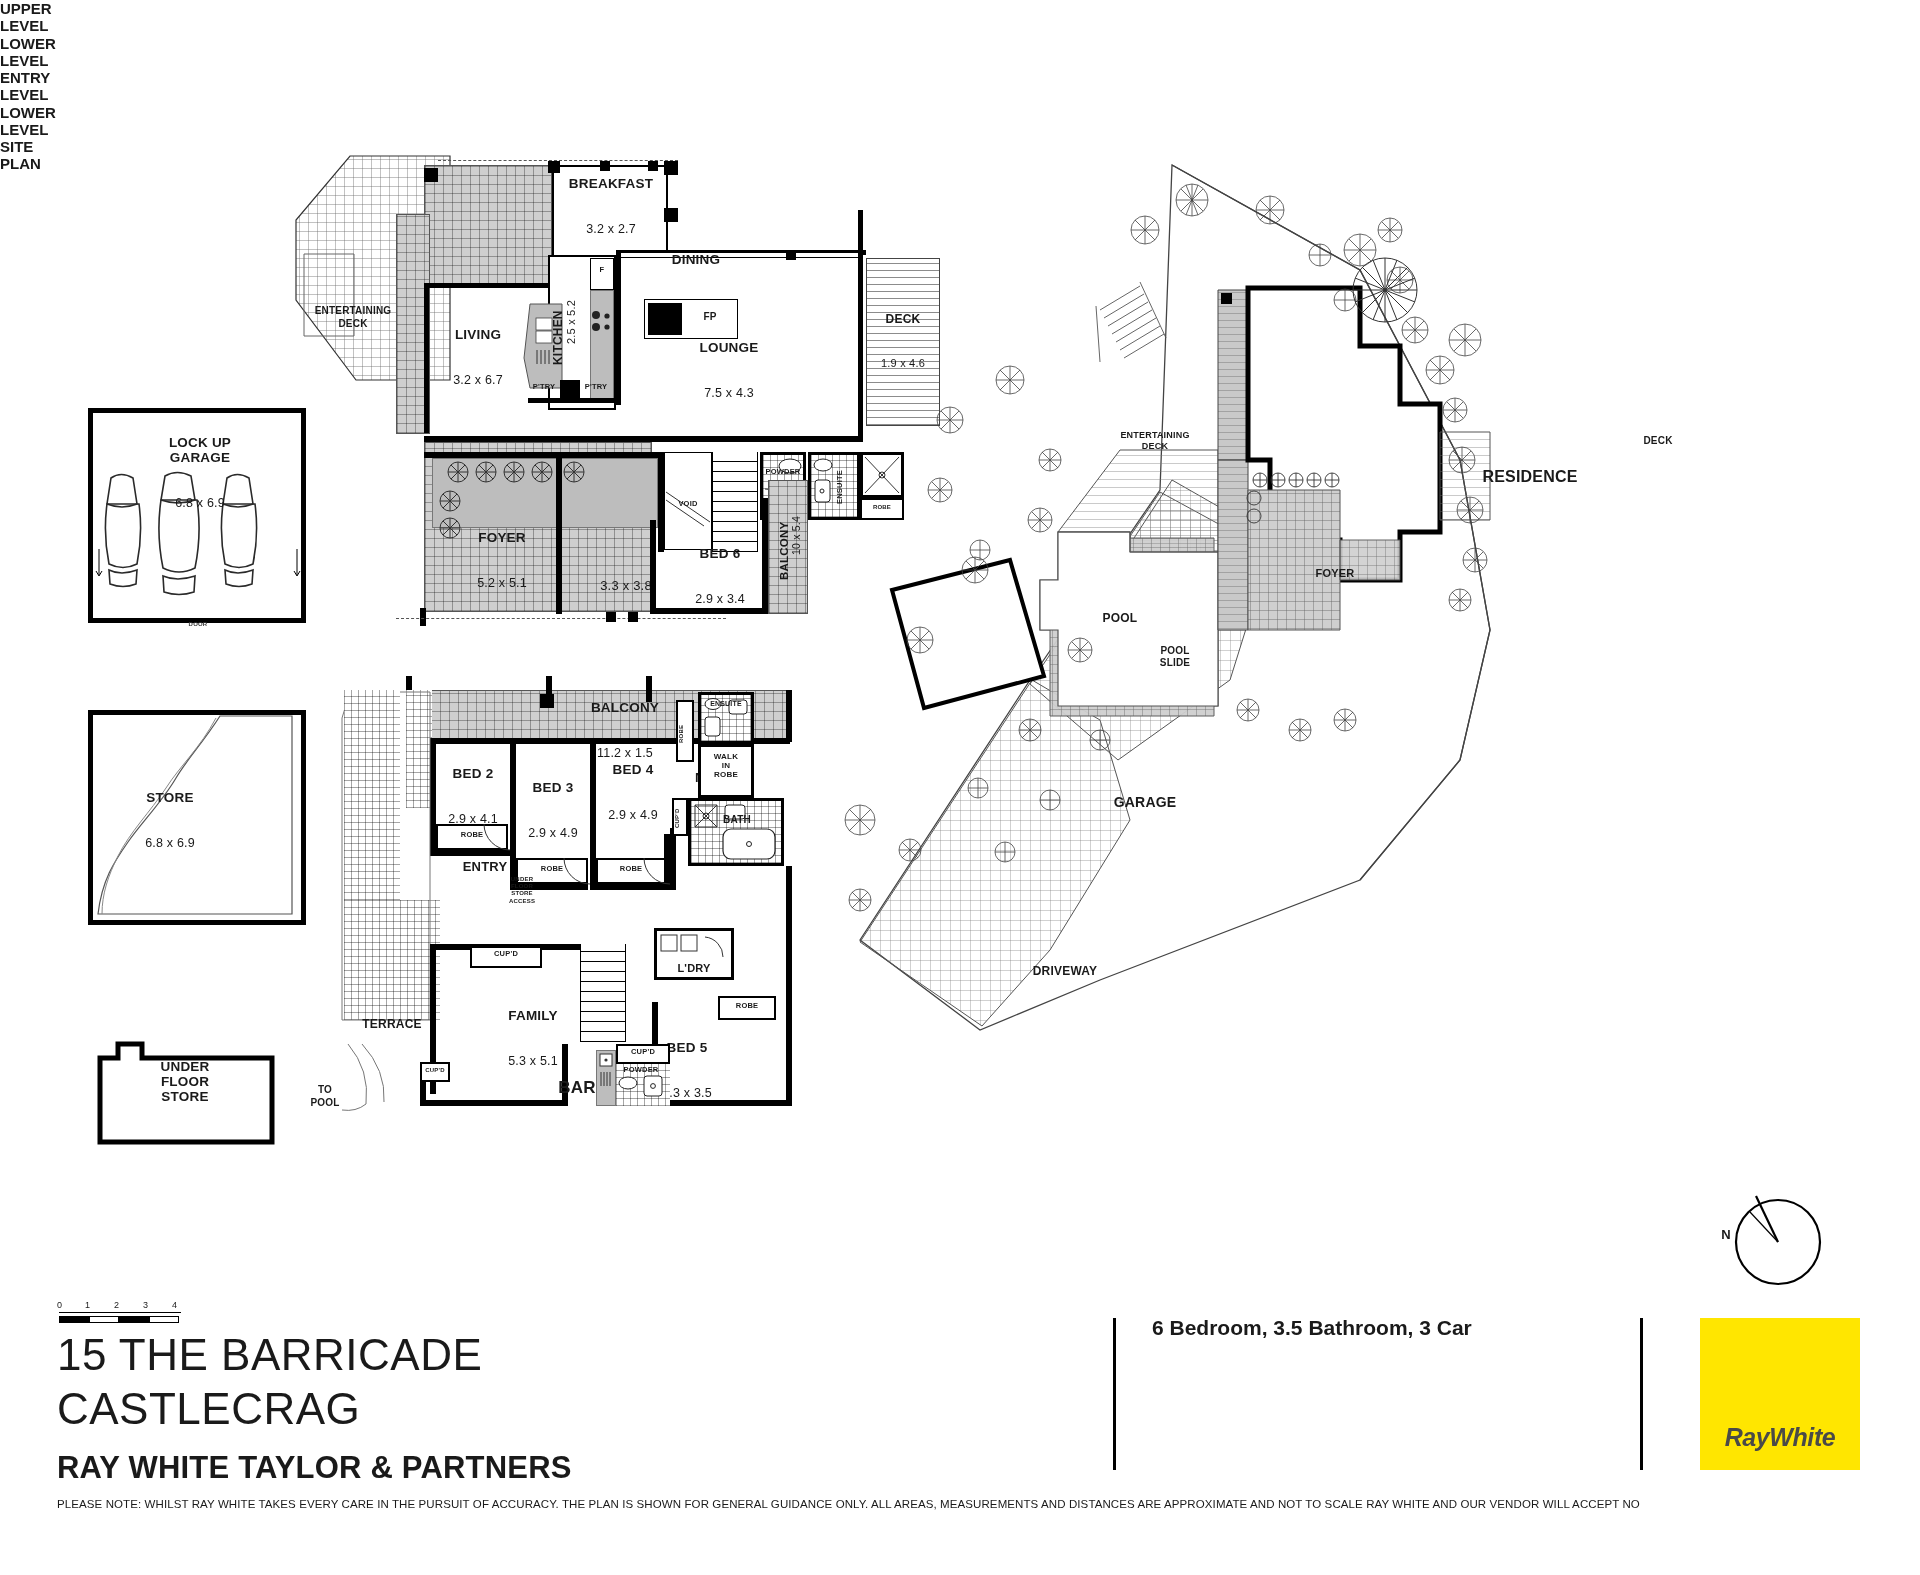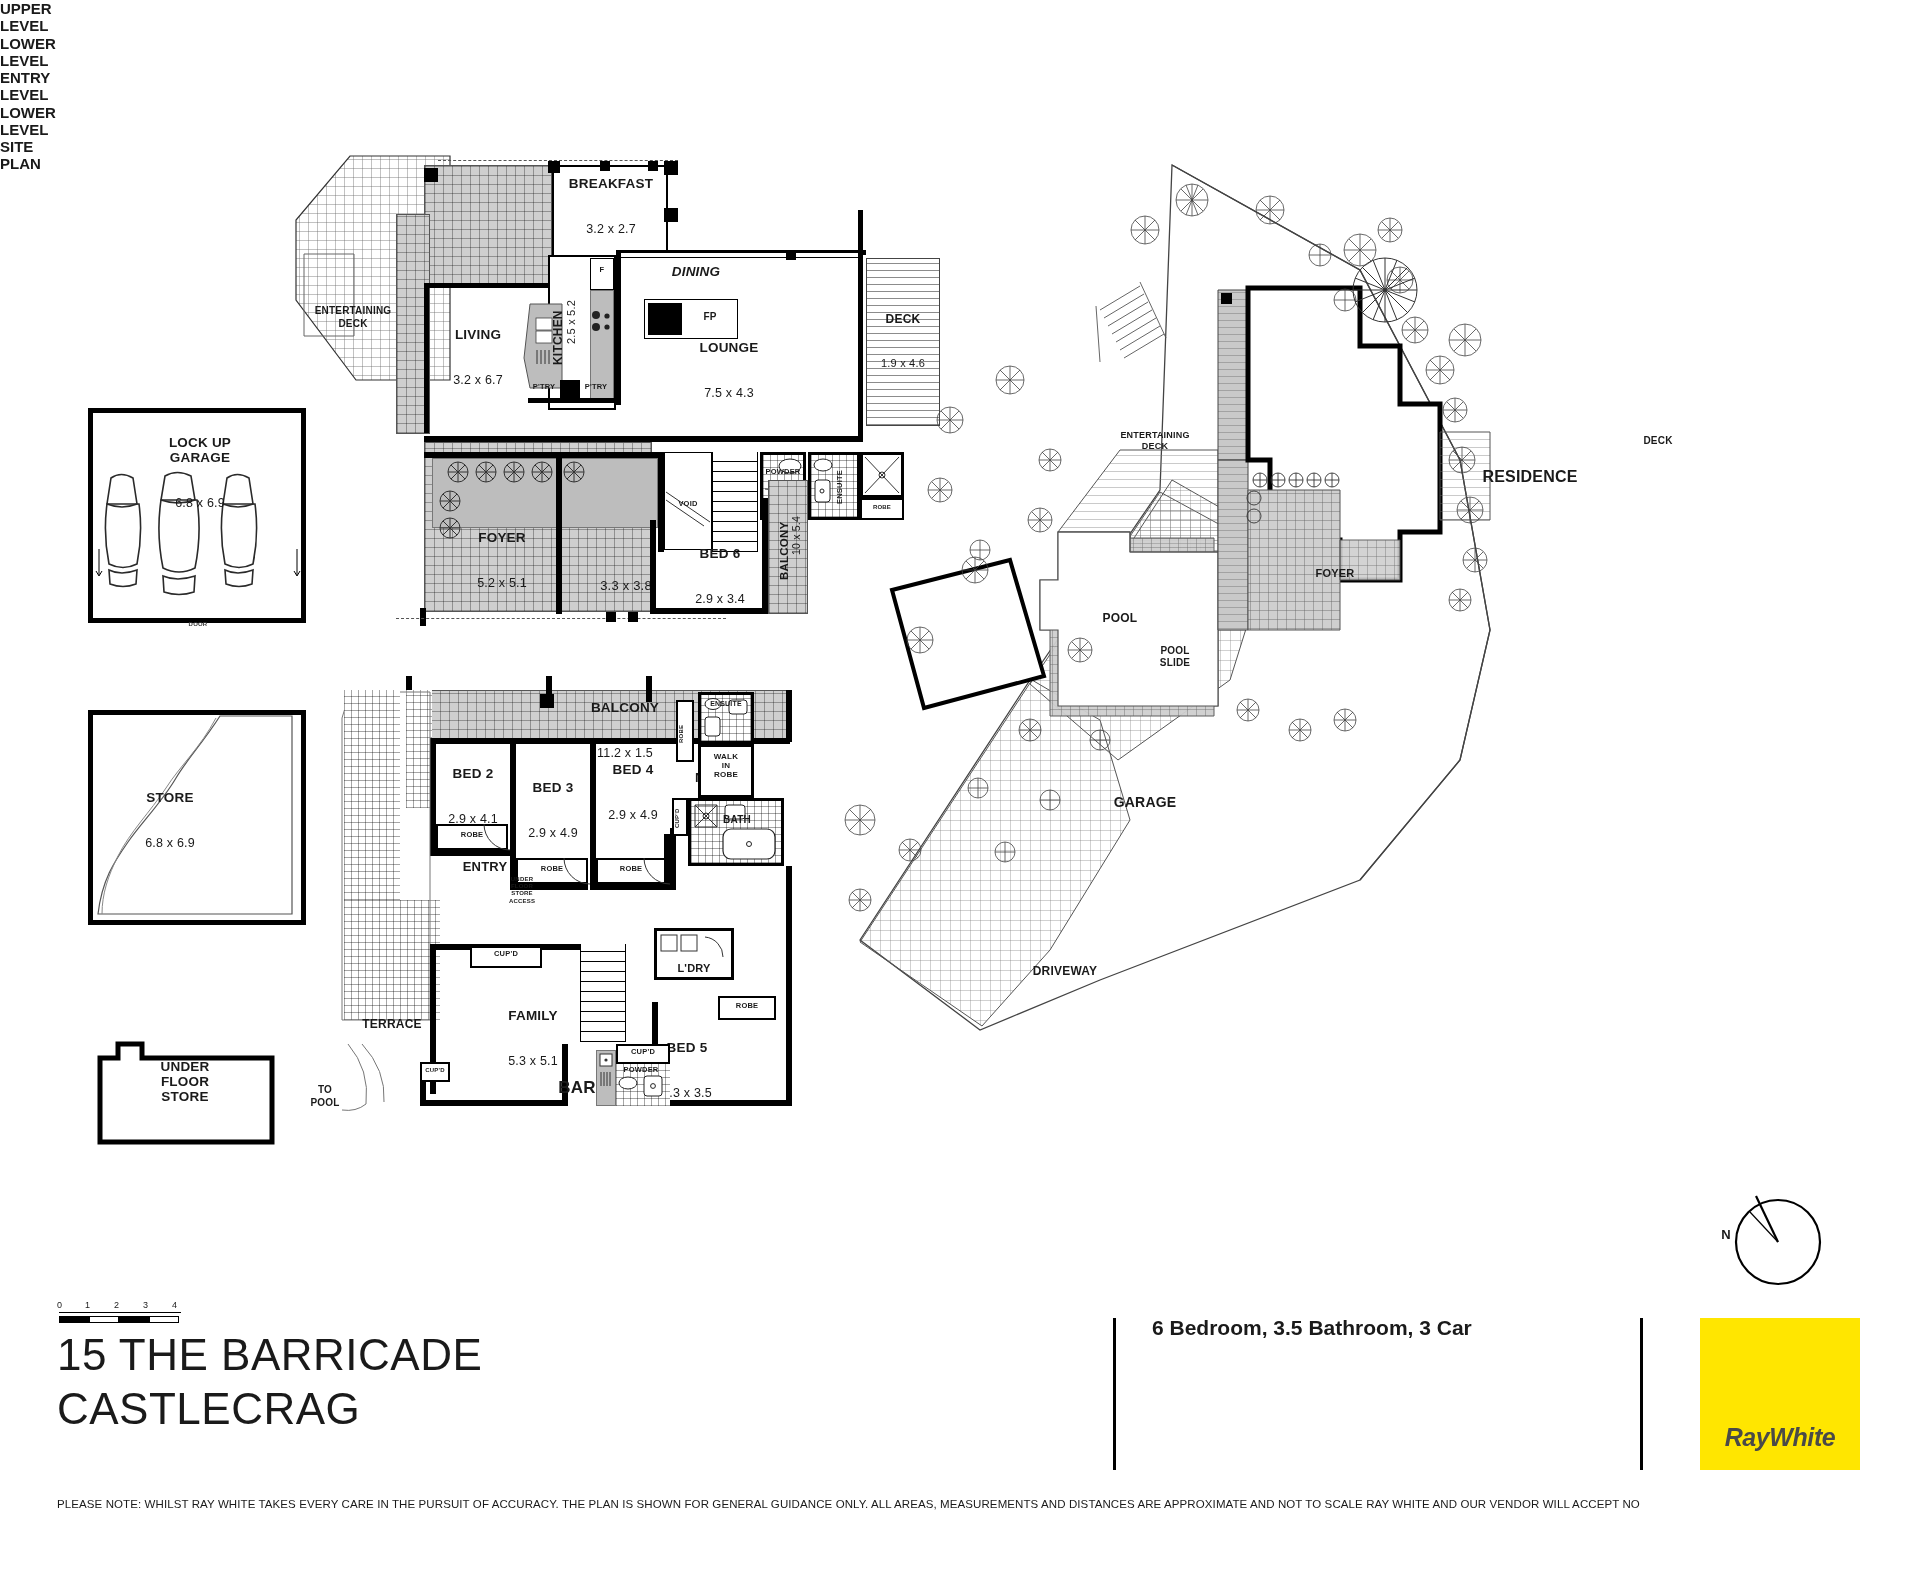--- a/index.html
+++ b/index.html
@@ -213,21 +213,21 @@
         <span class="n">P'TRY</span>
       </div>
 
     <div class="blk" style="left:616px;top:255px;width:5px;height:150px;"></div>
     <div class="blk" style="left:616px;top:250px;width:250px;height:5px;"></div>
     <div class="thin" style="left:620px;top:252px;width:240px;height:6px;"></div>
     <div class="blk" style="left:786px;top:250px;width:10px;height:10px;"></div>
     <div class="blk" style="left:858px;top:210px;width:5px;height:230px;"></div>
     <div class="blk" style="left:424px;top:436px;width:439px;height:6px;"></div>
 
-    <div class="lbl rm" style="left:632px;top:264px;width:128px;font-style:italic;">
+    <div class="lbl rm" style="left:632px;top:252px;width:128px;">
       <span class="n">DINING</span>
         <span class="d">5 x 3.9</span>
     </div>
 
     <div class="thin" style="left:644px;top:299px;width:94px;height:40px;"></div>
     <div class="blk" style="left:648px;top:303px;width:34px;height:32px;"></div>
     <div class="lbl sm" style="left:686px;top:311px;width:48px;">
         <span class="n">FP</span>
       </div>
 
@@ -813,20 +813,21 @@
     <div class="sb-num" style="left:115px;top:0px;">4</div>
     <div class="abs" style="left:2px;top:12px;width:122px;height:1px;background:#000;"></div>
     <div class="sb-seg" style="left:2px;top:16px;width:30px;background:#000;"></div>
     <div class="sb-seg" style="left:32px;top:16px;width:30px;background:#fff;border:1px solid #000;box-sizing:border-box;"></div>
     <div class="sb-seg" style="left:62px;top:16px;width:30px;background:#000;"></div>
     <div class="sb-seg" style="left:92px;top:16px;width:30px;background:#fff;border:1px solid #000;box-sizing:border-box;"></div>
   </div>
 
   <div class="title1" style="left:57px;top:1330px;">15 THE BARRICADE</div>
   <div class="title2" style="left:57px;top:1384px;">CASTLECRAG</div>
+  <div class="agency" style="left:57px;top:1450px;">RAY WHITE TAYLOR &amp; PARTNERS</div>
 
   <div class="vrule" style="left:1113px;top:1318px;height:152px;"></div>
   <div class="specs" style="left:1152px;top:1316px;">6 Bedroom, 3.5 Bathroom, 3 Car</div>
   <div class="vrule" style="left:1640px;top:1318px;height:152px;"></div>
 
   <div class="logo" style="left:1700px;top:1318px;width:160px;height:152px;">
     <span>RayWhite</span>
   </div>
 
   <div class="disc" style="left:57px;top:1496px;width:1820px;">

